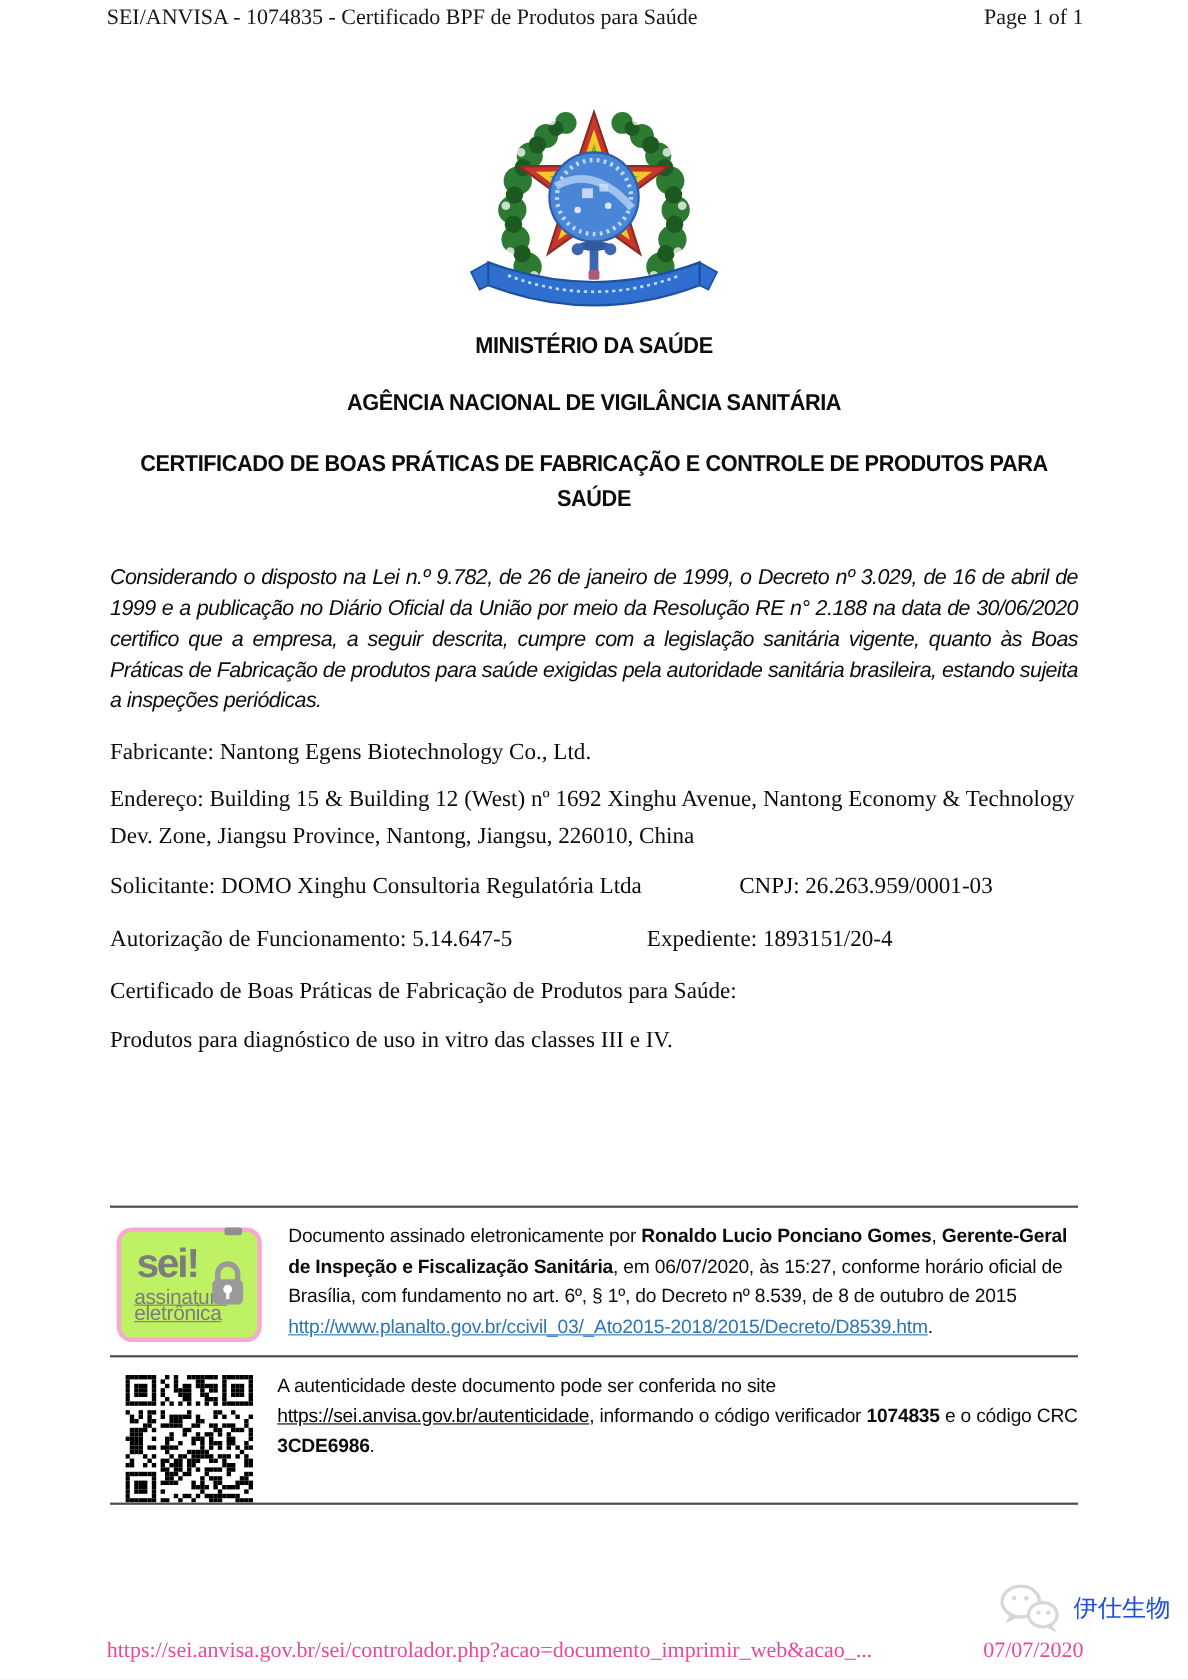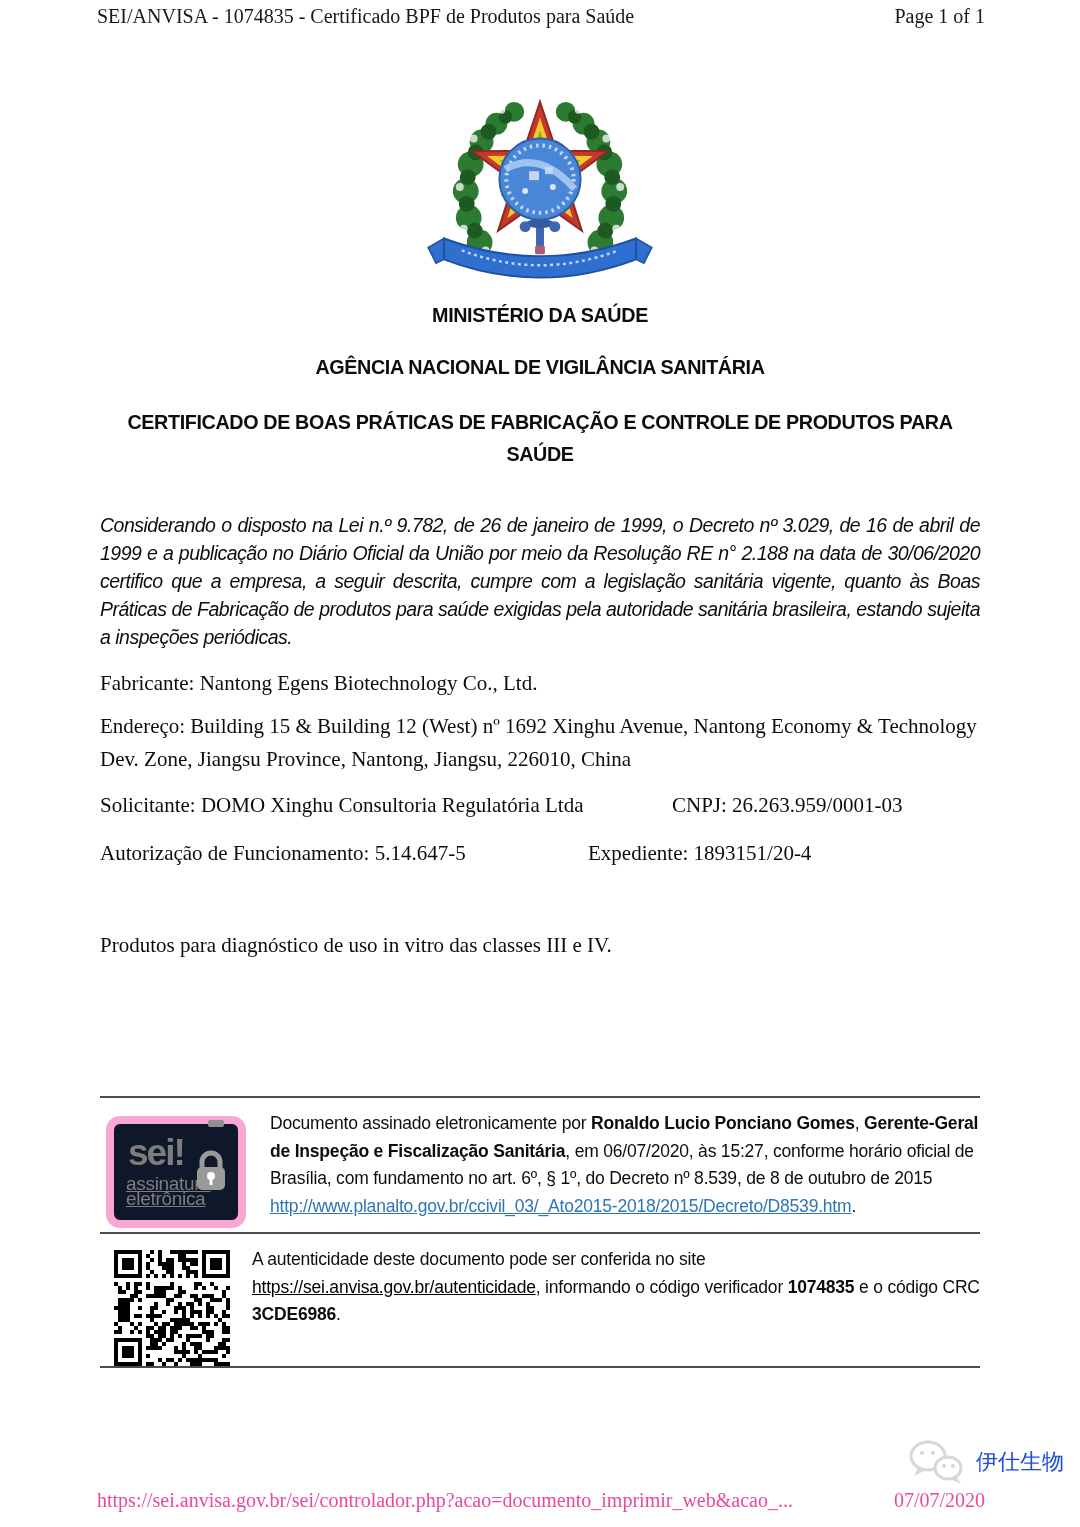--- a/index.html
+++ b/index.html
@@ -35,22 +35,22 @@
   .rule{position:absolute;left:100px;width:880px;border:0;border-top:2px solid #4d4d4d;margin:0;}
 
   
   .blk{position:absolute;left:100px;width:880px;display:flex;align-items:flex-start;}
   .blk-text{font-family:"Liberation Sans",sans-serif;font-size:17.5px;line-height:27.5px;
             letter-spacing:-0.2px;color:#0d0d0d;width:730px;}
   .lnk-blue{color:#2E75B6;text-decoration:underline;}
   .lnk-purple{color:#000000;text-decoration:underline;}
 
   
-  .sei-badge{position:relative;width:124px;height:96px;border:8px solid #f9a8d4;border-radius:14px;
-             margin:6px 24px 0 6px;flex:0 0 auto;background:#0f172a;}
+  .sei-badge{position:relative;width:124px;height:96px;border:4px solid #f9a8d4;border-radius:14px;
+             margin:6px 24px 0 6px;flex:0 0 auto;background:#bef264;}
   .sei-word{position:absolute;left:14px;top:8px;font-family:"Liberation Sans",sans-serif;
             font-weight:700;font-size:37px;color:#7d7d7d;letter-spacing:-2px;}
   .sei-sub{position:absolute;left:12px;top:52px;font-family:"Liberation Sans",sans-serif;
            font-size:19px;line-height:15px;color:#7d7d7d;letter-spacing:-0.3px;text-decoration:underline;}
   .sei-notch{position:absolute;right:14px;top:-4px;width:16px;height:7px;background:#8f8f8f;border-radius:2px;}
   .lock{position:absolute;right:10px;top:26px;width:34px;height:42px;}
 
   
   .qr-wrap{flex:0 0 auto;margin:4px 22px 0 14px;}
 
@@ -164,20 +164,21 @@
   <div class="content fld row" style="top:789px;">
     <span>Solicitante: DOMO Xinghu Consultoria Regulatória Ltda</span>
     <span class="rt" style="left:572px;">CNPJ: 26.263.959/0001-03</span>
   </div>
 
   <div class="content fld row" style="top:837px;">
     <span>Autorização de Funcionamento: 5.14.647-5</span>
     <span class="rt" style="left:488px;">Expediente: 1893151/20-4</span>
   </div>
 
+  <div class="content fld" style="top:884px;">Certificado de Boas Práticas de Fabricação de Produtos para Saúde:</div>
   <div class="content fld" style="top:929px;">Produtos para diagnóstico de uso in vitro das classes III e IV.</div>
 
   <hr class="rule" style="top:1096px;">
   <div class="blk" style="top:1110px;">
     <div class="sei-badge">
       <div class="sei-notch"></div>
       <div class="sei-word">sei!</div>
       <div class="sei-sub">
         <div>assinatura</div>
         <div>eletrônica</div>

